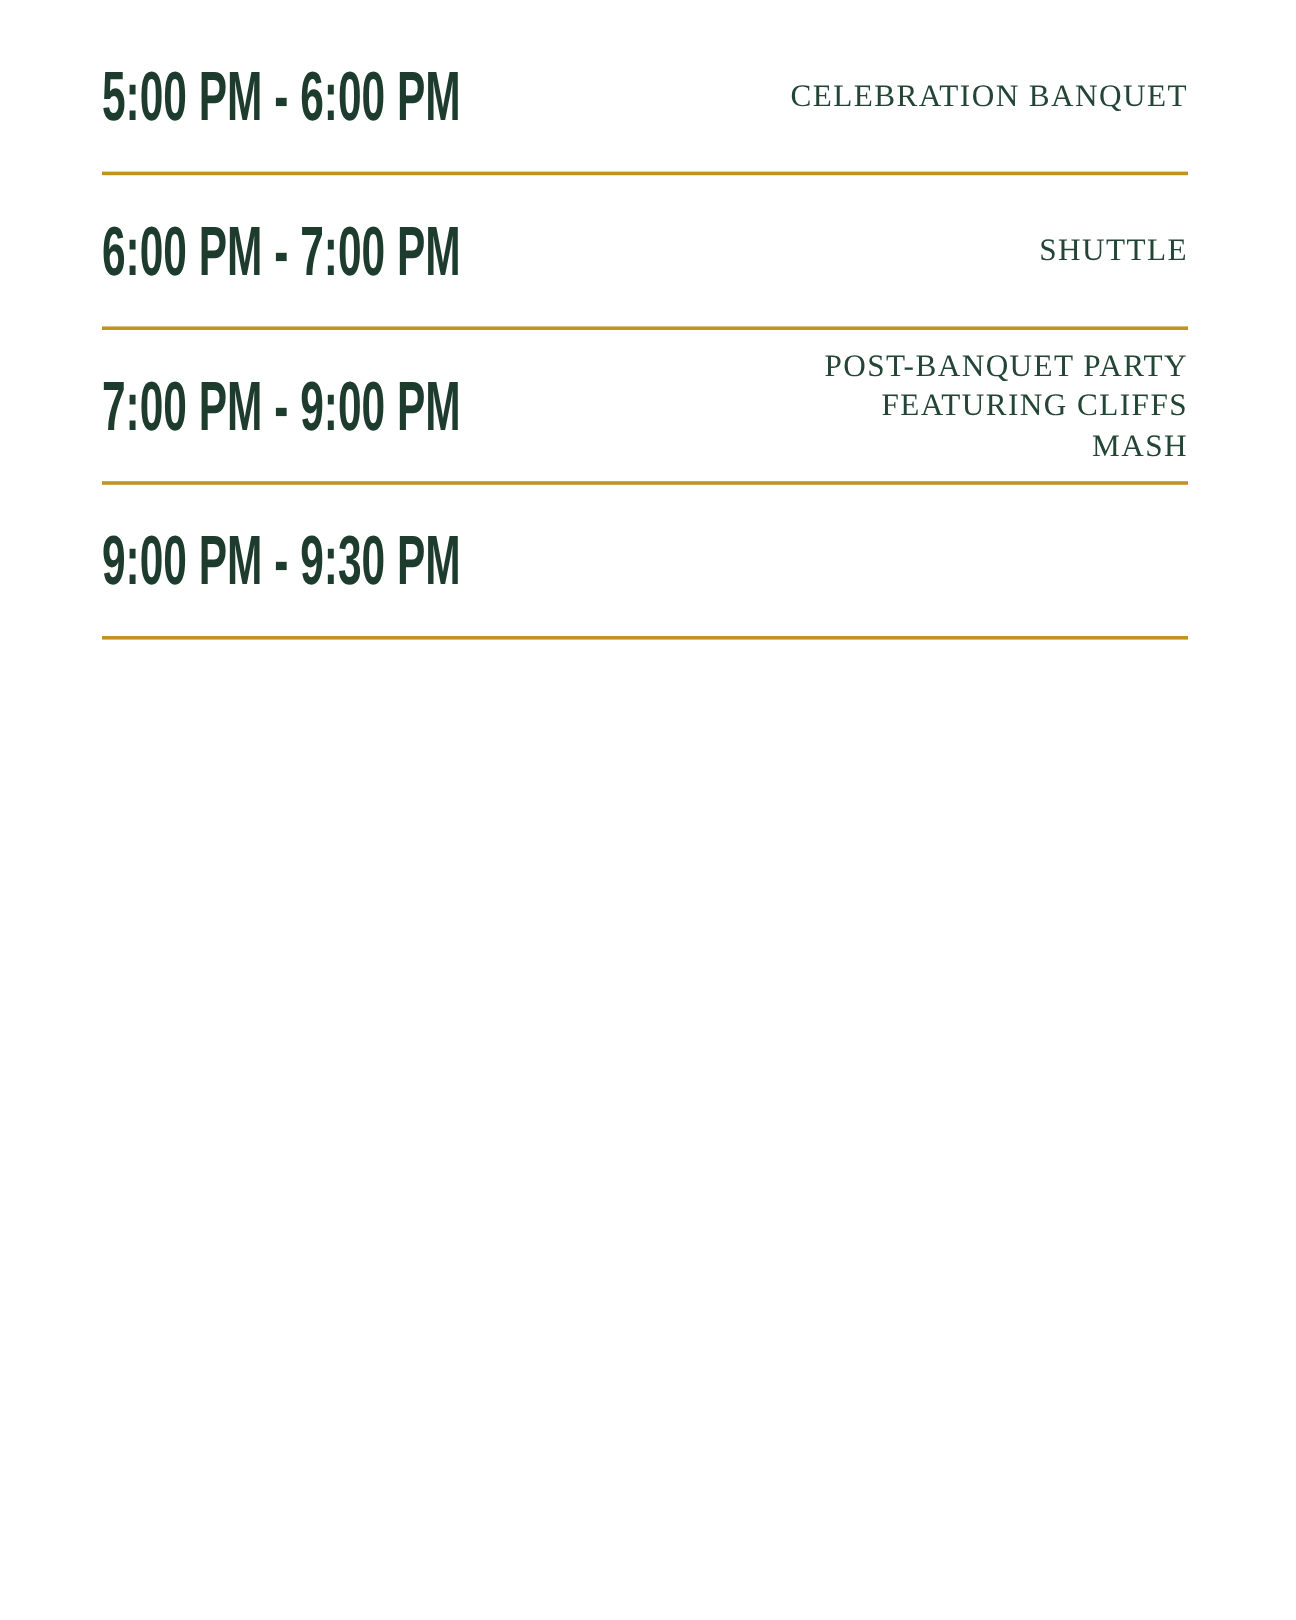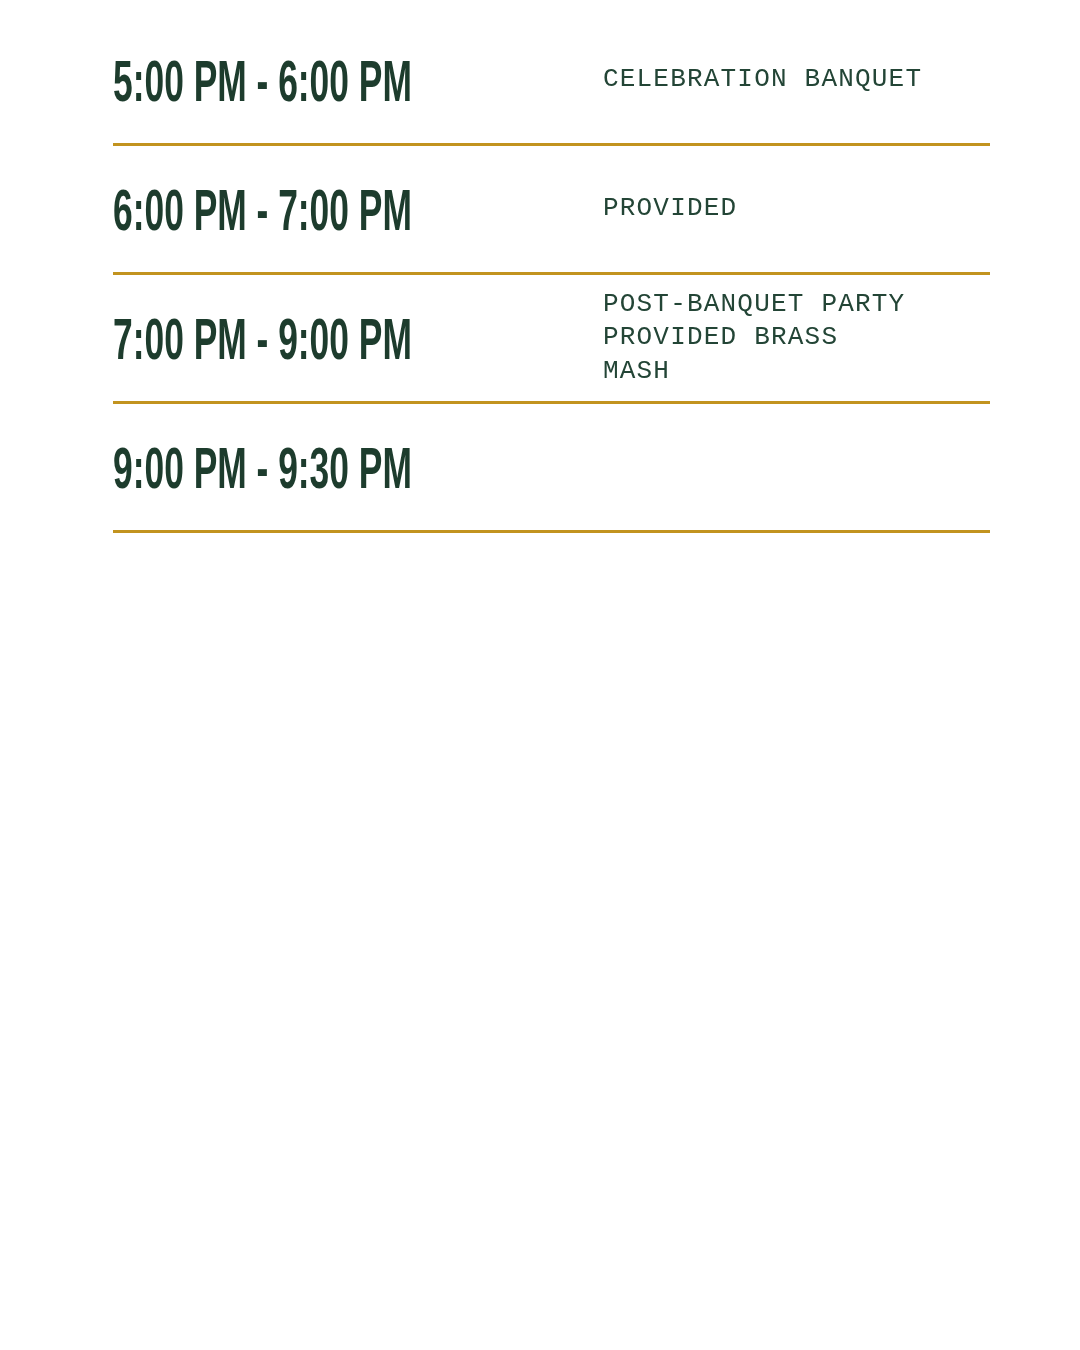--- a/index.html
+++ b/index.html
@@ -11,42 +11,41 @@
   * { margin: 0; padding: 0; box-sizing: border-box; }
   html, body {
     width: 1080px;
     height: 1350px;
     background: var(--bg);
     font-family: "Liberation Sans", sans-serif;
     overflow: hidden;
   }
   .schedule {
     padding: 17px 90px 0 85px;
-    margin-left: 28px;
   }
   .row {
     display: flex;
     align-items: center;
     height: 126px;
   }
   .time {
     flex: 0 0 345px;
     white-space: nowrap;
     font-family: "Liberation Sans", sans-serif;
     font-weight: 700;
     font-size: 58px;
     letter-spacing: 0px;
     color: var(--green-time);
     transform: scaleX(0.61);
     transform-origin: left center;
   }
   .event {
     flex: 1;
-    text-align: left;
-    font-family: Liberation Mono, monospace;
+    text-align: right;
+    font-family: Liberation Serif, serif;
     font-weight: 400;
     font-size: 26px;
     letter-spacing: 1.2px;
     line-height: 1.28;
     color: var(--green-label);
     white-space: pre-line;
   }
   .divider {
     height: 3px;
     background: var(--gold);
@@ -59,27 +58,27 @@
 <div class="schedule">
 
   <div class="row">
     <div class="time">5:00 PM - 6:00 PM</div>
     <div class="event">CELEBRATION BANQUET</div>
   </div>
   <div class="divider"></div>
 
   <div class="row">
     <div class="time">6:00 PM - 7:00 PM</div>
-    <div class="event">PROVIDED</div>
+    <div class="event">SHUTTLE</div>
   </div>
   <div class="divider"></div>
 
   <div class="row">
     <div class="time">7:00 PM - 9:00 PM</div>
-    <div class="event">POST-BANQUET PARTY PROVIDED BRASS
+    <div class="event">POST-BANQUET PARTY FEATURING CLIFFS
 MASH</div>
   </div>
   <div class="divider"></div>
 
   <div class="row">
     <div class="time">9:00 PM - 9:30 PM</div>
   </div>
   <div class="divider"></div>
 
 </div>

